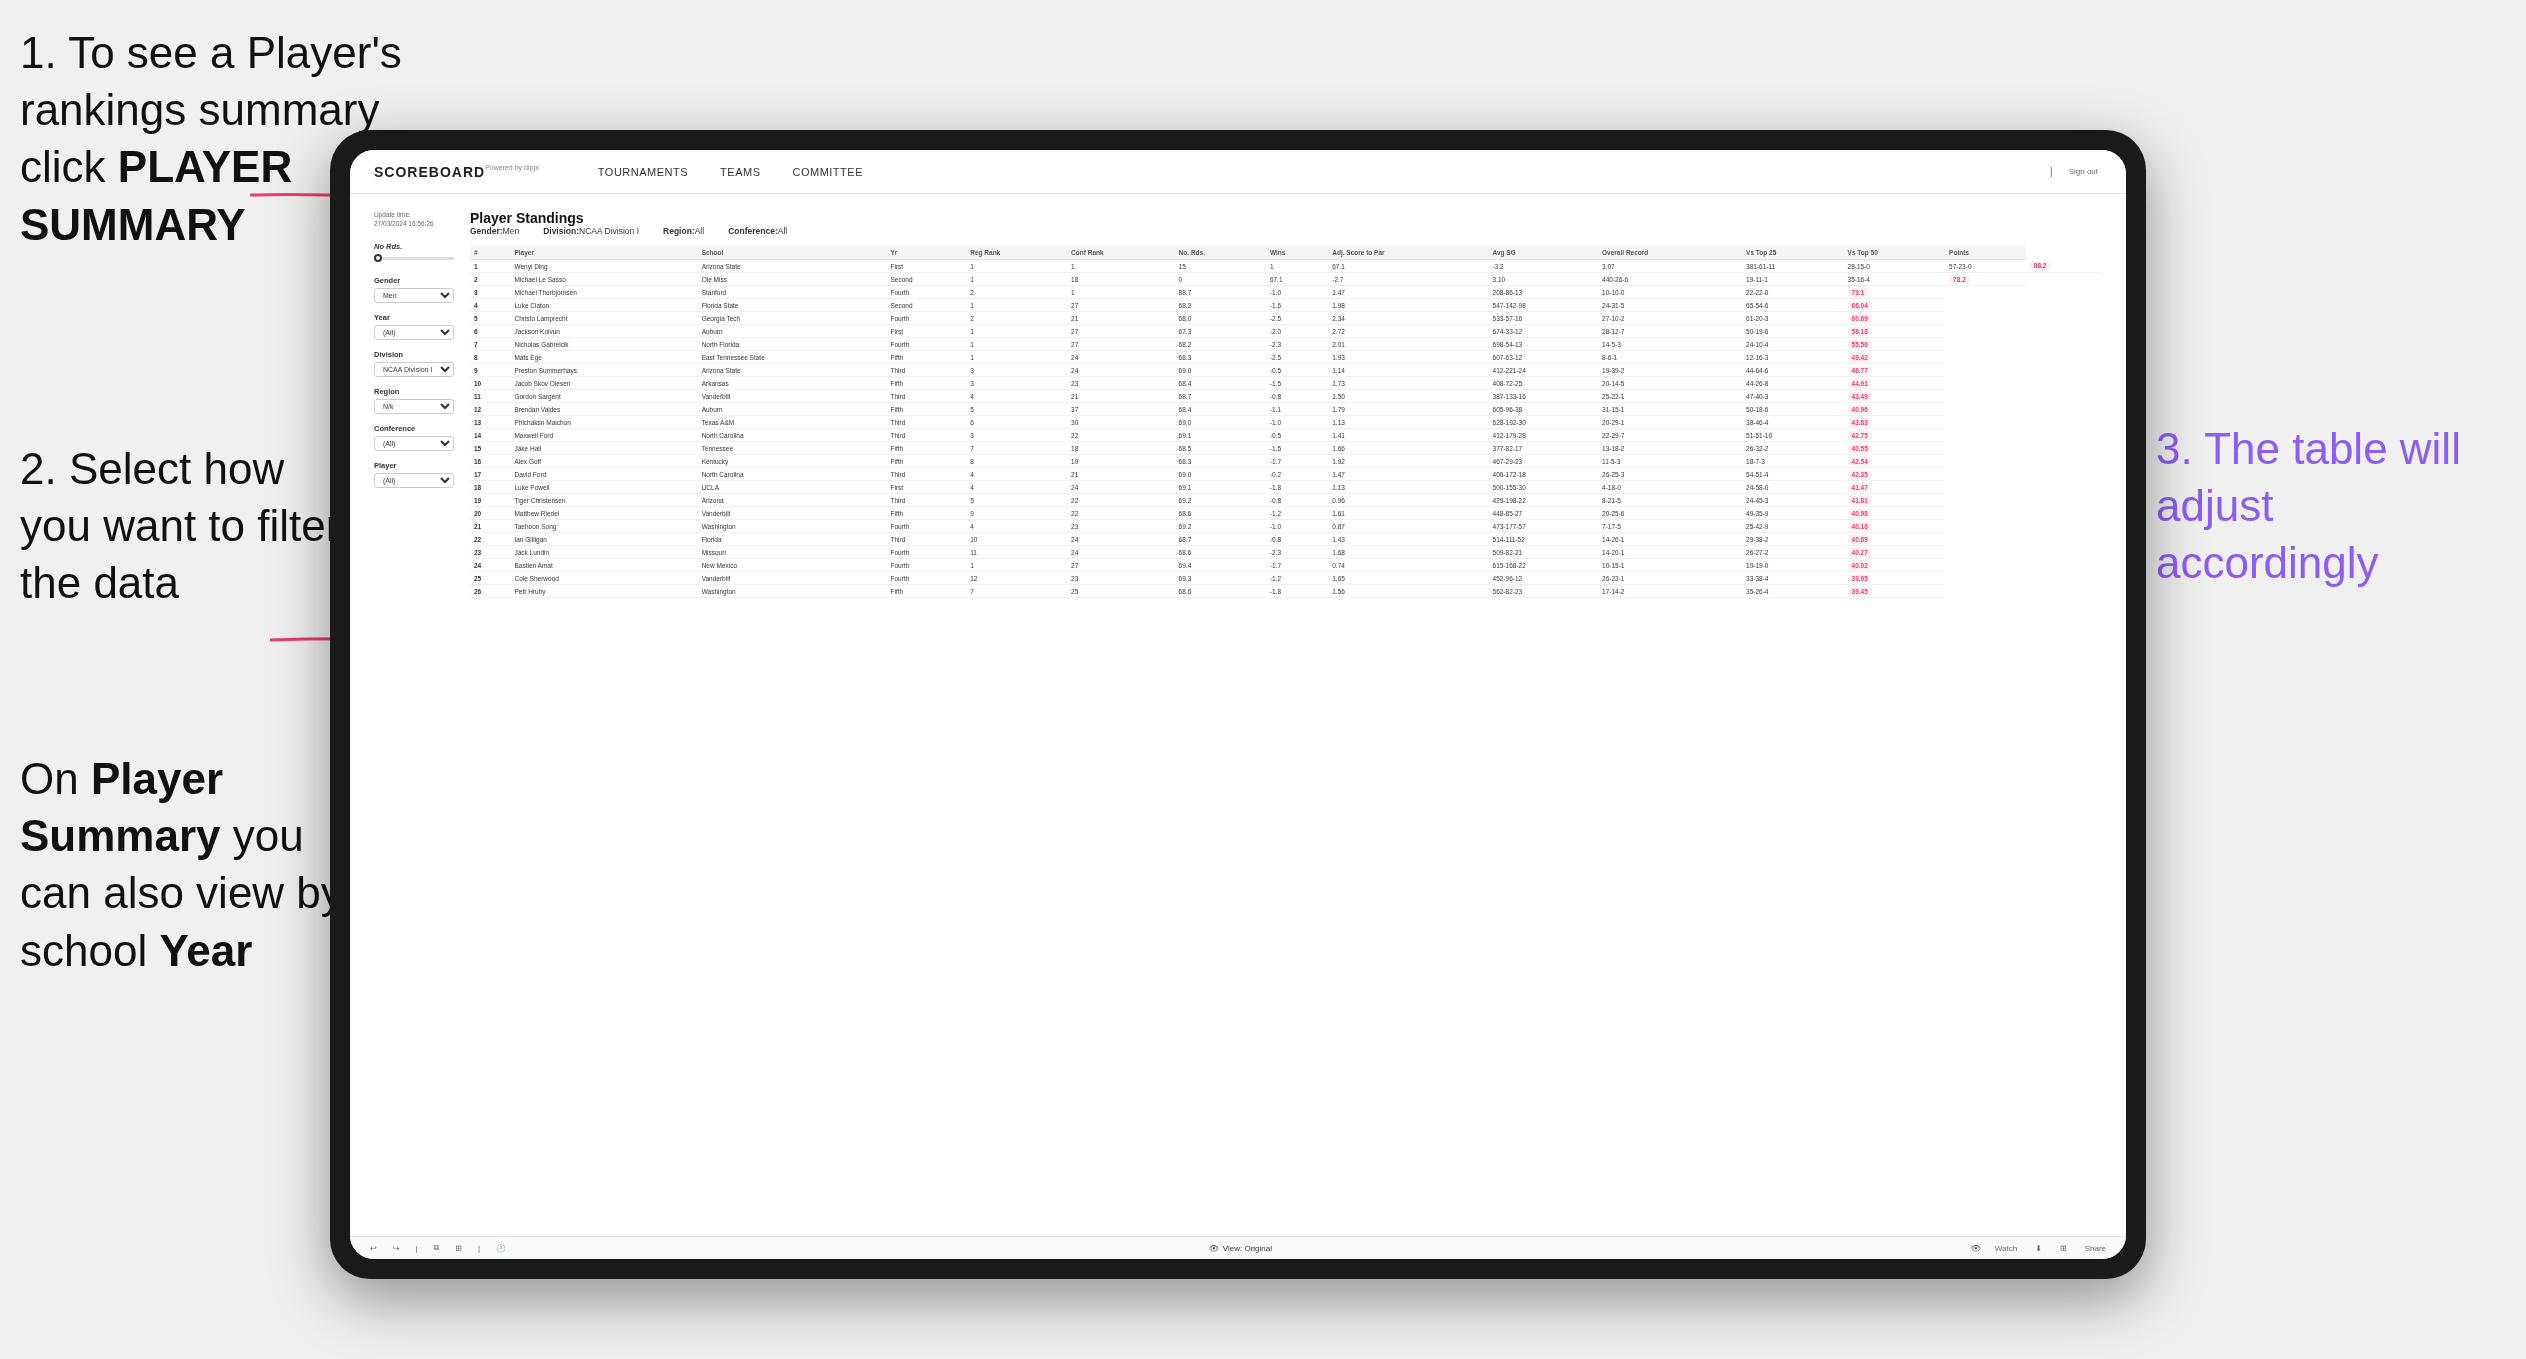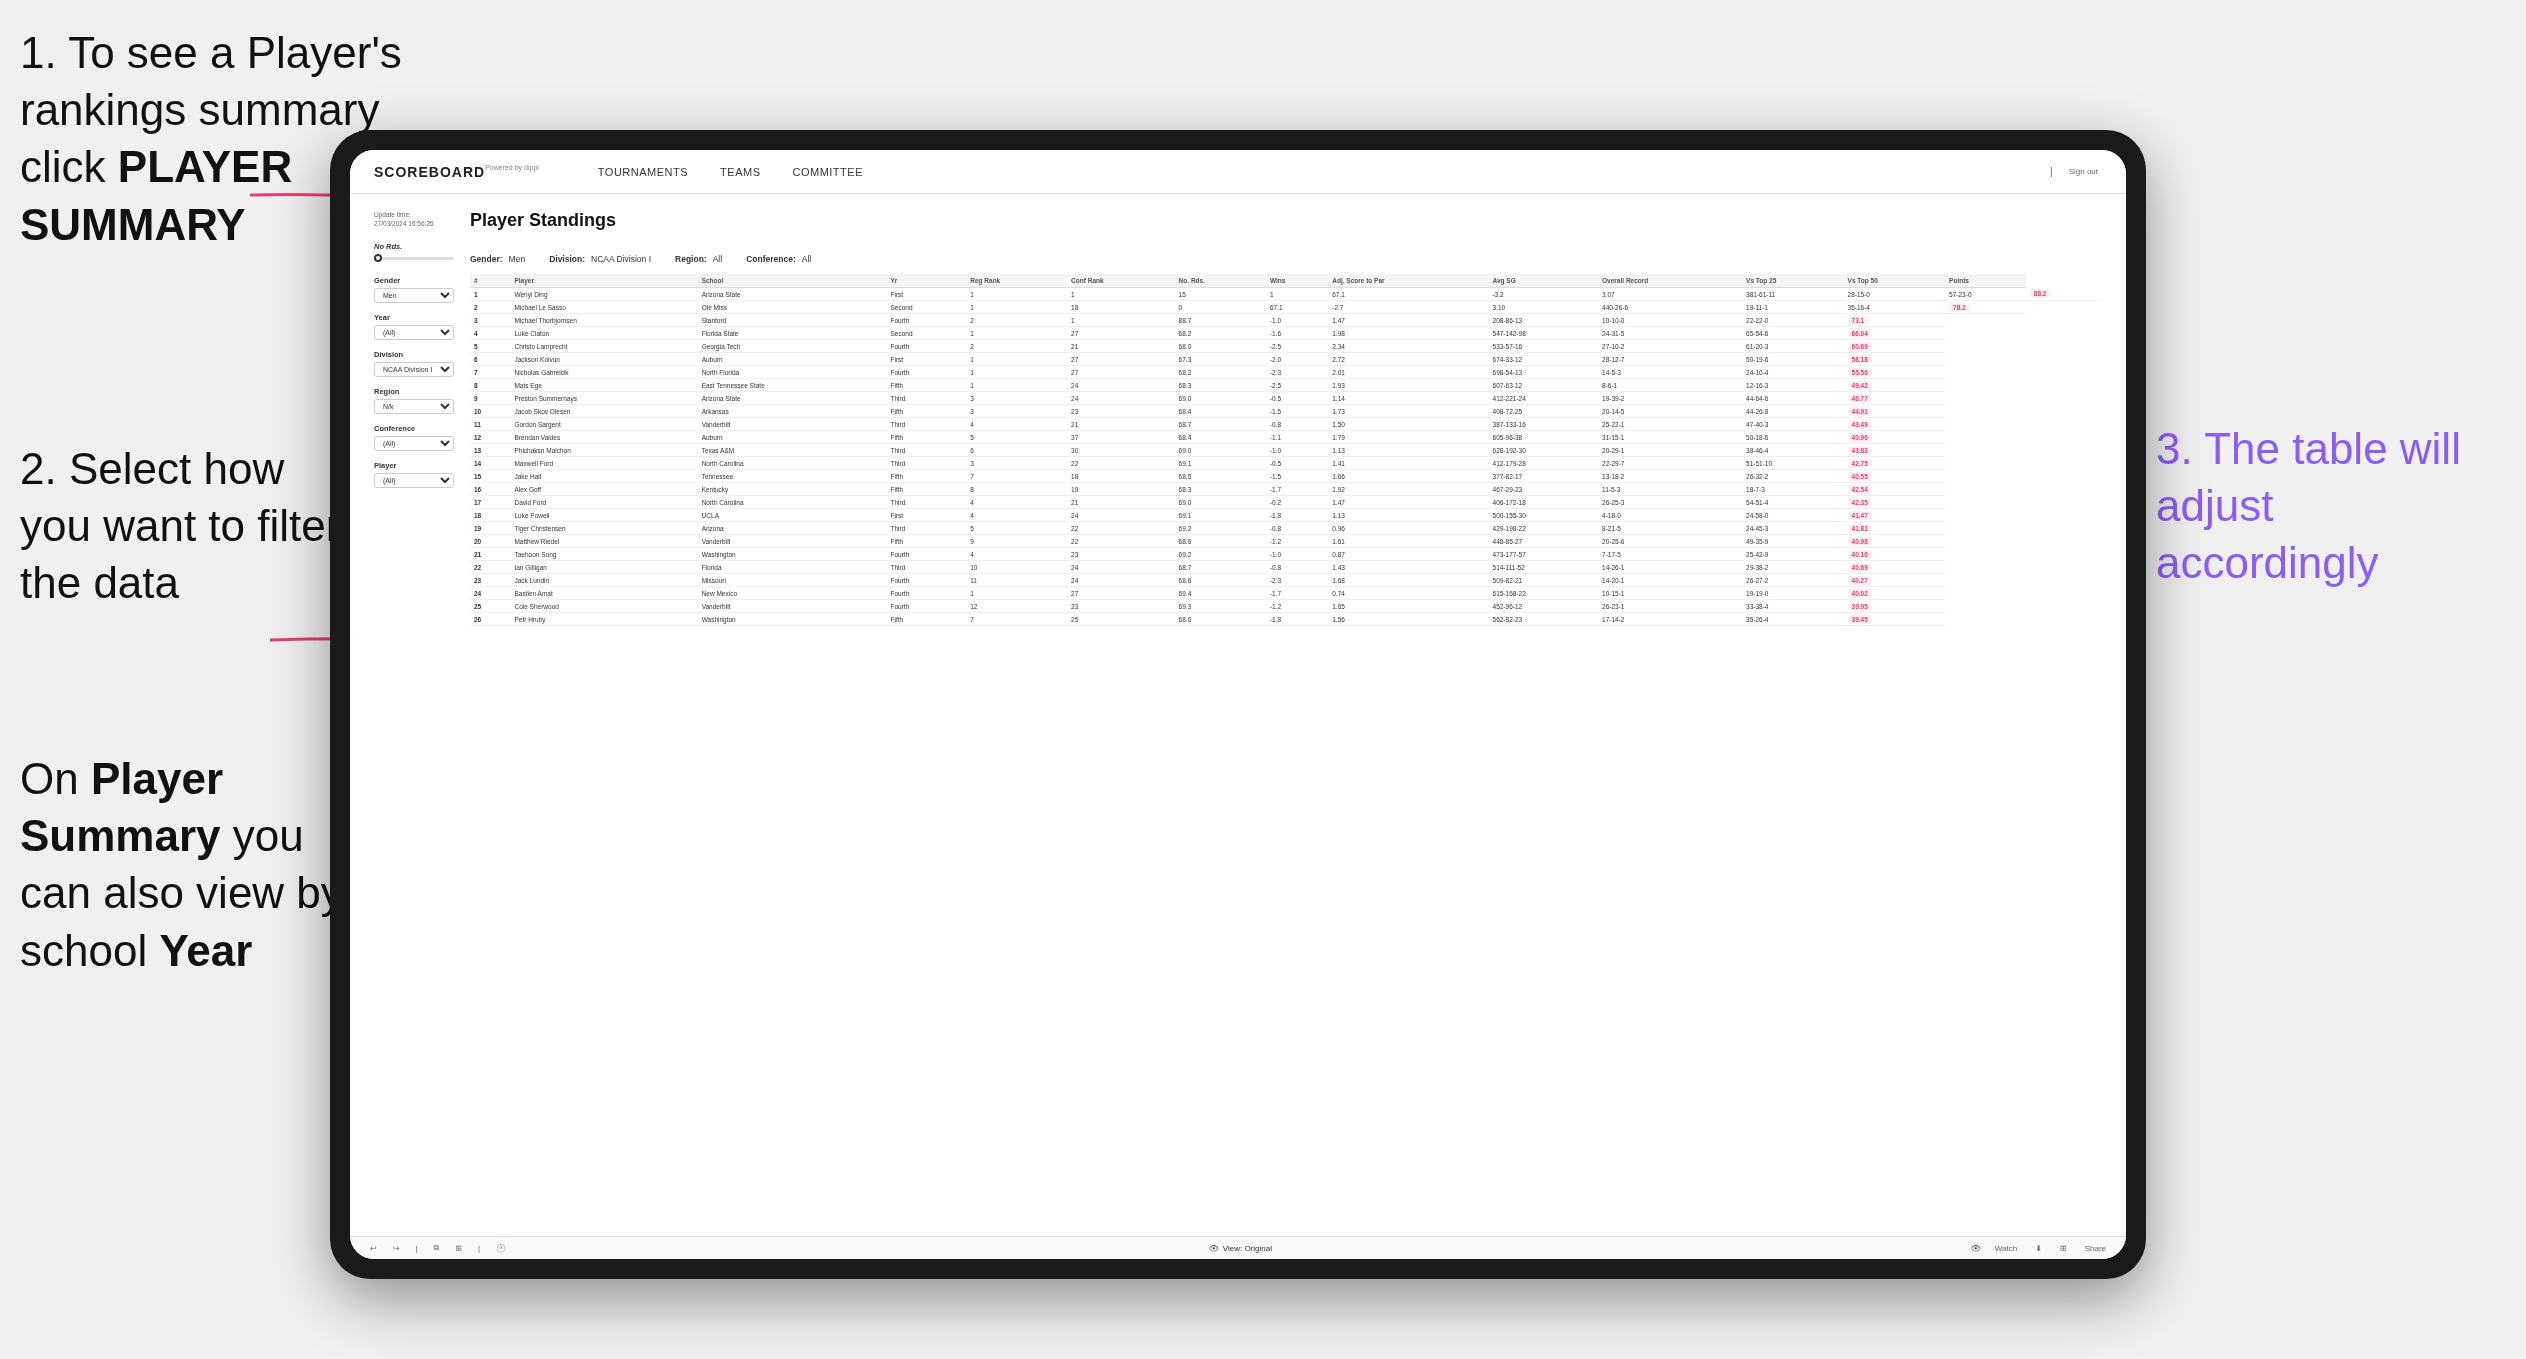--- a/index.html
+++ b/index.html
@@ -242,38 +242,37 @@
 
     
     .data-panel {
       flex: 1;
       overflow: hidden;
       display: flex;
       flex-direction: column;
     }
 
     .section-title {
-      font-size: 18px;
+      font-size: 14px;
       font-weight: 700;
       color: #111;
-      margin-bottom: 23px;
+      margin-bottom: 0;
     }
 
     .filter-row {
       display: flex;
       gap: 24px;
       align-items: center;
       margin-bottom: 10px;
       flex-wrap: wrap;
     }
 
     .filter-item {
       display: flex;
       align-items: flex-start;
-      gap: 6px;
       font-size: 8.5px;
       color: #333;
     }
 
     .filter-item span.label {
       font-weight: 600;
     }
 
     
     .data-table {

